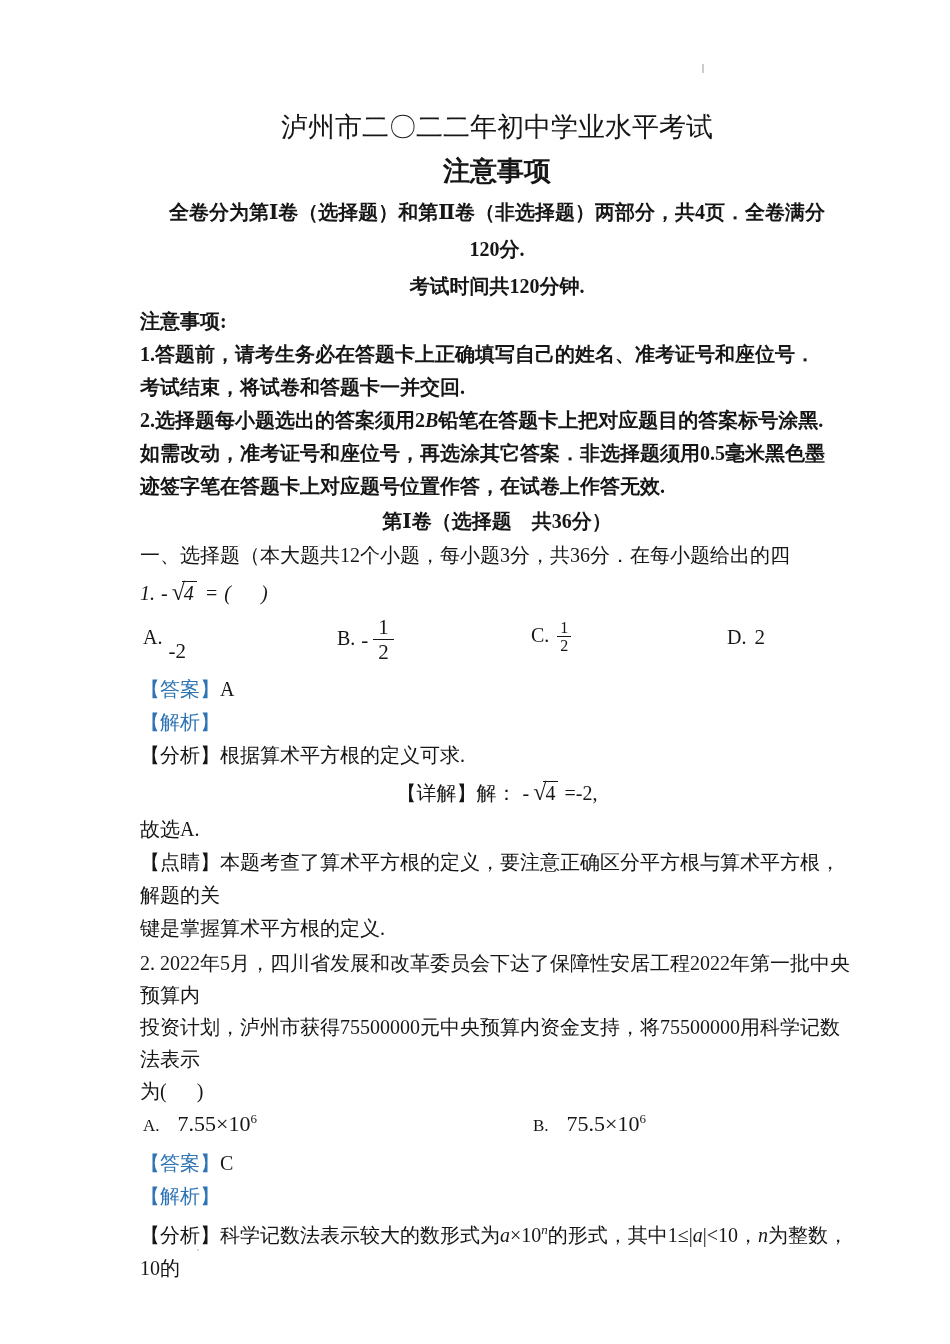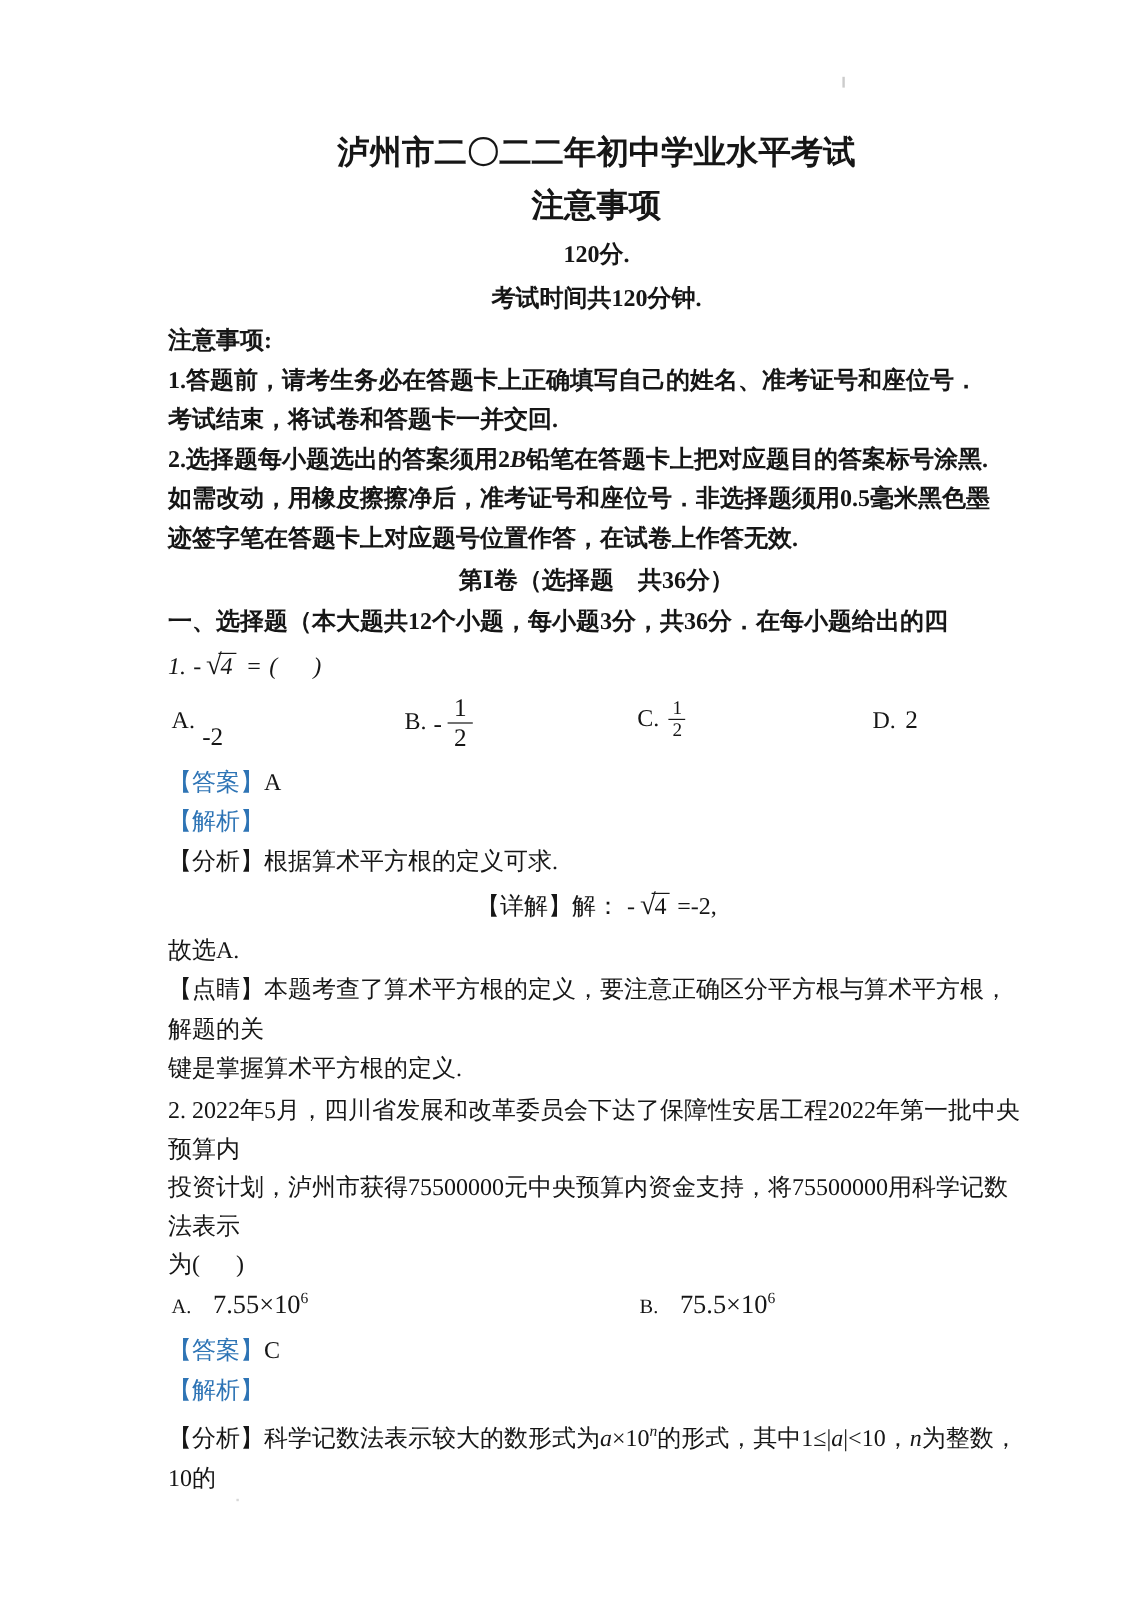--- a/index.html
+++ b/index.html
@@ -8,26 +8,26 @@
     width:950px;height:1344px;
     background:#ffffff;
     color:#161616;
     font-family:"Liberation Serif","DejaVu Serif",serif;
     overflow:hidden;
   }
   .content{
     position:absolute;left:140px;top:0;width:714px;
     padding-top:106px;
   }
-  .title1{font-size:27px;font-weight:700;text-align:center;line-height:42px;}
+  .title1{font-size:27px;font-weight:400;text-align:center;line-height:42px;}
   .title2{font-size:27px;font-weight:700;text-align:center;line-height:46px;}
   .intro-line{font-size:20px;font-weight:700;text-align:center;line-height:37px;}
   .notice-line{font-size:20px;font-weight:700;line-height:33px;}
   .part-heading{font-size:20px;font-weight:700;text-align:center;line-height:36px;}
-  .directions-line{font-size:20px;font-weight:700;line-height:33px;}
+  .directions-line{font-size:20px;font-weight:400;line-height:33px;}
   .q-stem{font-size:20px;line-height:40px;font-style:italic;}
   .body-line{font-size:20px;line-height:33px;}
   .blue{color:#2e74b5;}
   
   .sqrt-sign{font-size:24px;}
   .radicand{display:inline-block;border-top:1.6px solid #161616;margin-left:-3px;padding:0 3px 0 2px;line-height:22px;}
   .paren{white-space:pre;}
   .eq{margin:0 6px 0 8px;}
   .minus{margin:0 4px 0 6px;}
   
@@ -66,28 +66,29 @@
 
 <div class="page">
   <div class="stray-top"></div>
   <div class="stray-bottom"></div>
 
   <div class="content">
 
     <div class="title1">泸州市二〇二二年初中学业水平考试</div>
     <div class="title2">注意事项</div>
 
+    <div class="intro-line">全卷分为第Ⅰ卷（选择题）和第Ⅱ卷（非选择题）两部分，共4页．全卷满分</div>
     <div class="intro-line">120分.</div>
     <div class="intro-line">考试时间共120分钟.</div>
 
     <div class="notice-line">注意事项:</div>
     <div class="notice-line">1.答题前，请考生务必在答题卡上正确填写自己的姓名、准考证号和座位号．</div>
     <div class="notice-line">考试结束，将试卷和答题卡一并交回.</div>
     <div class="notice-line"><span>2.选择题每小题选出的答案须用2</span><i>B</i><span>铅笔在答题卡上把对应题目的答案标号涂黑.</span></div>
-    <div class="notice-line">如需改动，用橡皮擦擦净后，准考证号和座位号．非选择题须用0.5毫米黑色墨</div>
+    <div class="notice-line">如需改动，准考证号和座位号，再选涂其它答案．非选择题须用0.5毫米黑色墨</div>
     <div class="notice-line">迹签字笔在答题卡上对应题号位置作答，在试卷上作答无效.</div>
 
     <div class="part-heading">第Ⅰ卷（选择题　共36分）</div>
     <div class="directions-line">一、选择题（本大题共12个小题，每小题3分，共36分．在每小题给出的四</div>
 
     <div class="q-stem">
       <span>1.</span><span class="minus">-</span><span class="sqrt-sign">√</span><span class="radicand">4</span><span class="eq">=</span><span class="paren">(      )</span>
     </div>
 
     <div class="q1-options">

